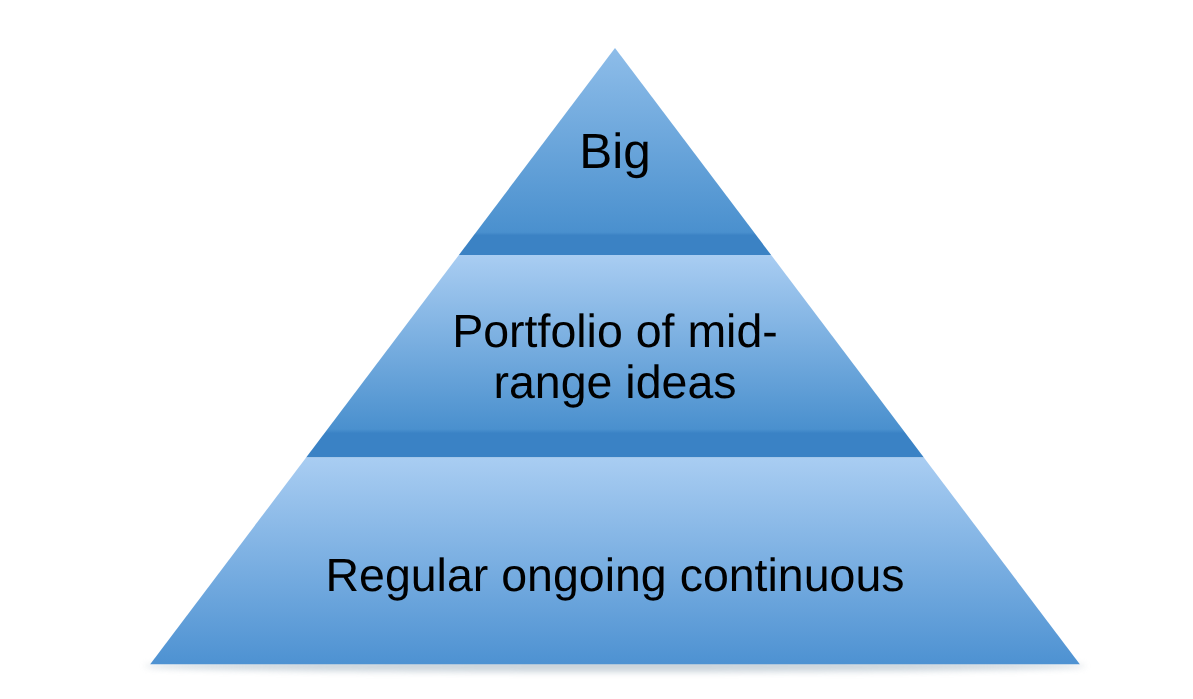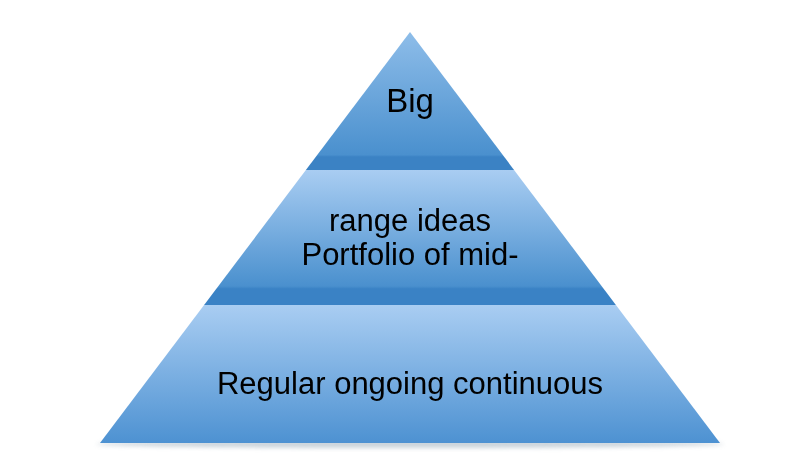--- a/index.html
+++ b/index.html
@@ -77,22 +77,22 @@
 
   <div class="base-shadow" style="background: rgb(159, 176, 189);"></div>
 
   <div class="pyramid">
 
     <div class="tier tier-1" style="--top: #8ebde9; --bottom: #4a90ce; --band: #3b82c4;">
       <div class="line">Big</div>
     </div>
 
     <div class="tier tier-2" style="--top: #a9cdf2; --bottom: #4a90ce; --band: #3a82c5;">
+      <div class="line">Portfolio of mid-</div>
       <div class="line">range ideas</div>
-      <div class="line">Portfolio of mid-</div>
     </div>
 
     <div class="tier tier-3" style="--top: #a9cdf2; --bottom: #4089cd; --band: #4089cd;">
       <div class="line">Regular ongoing continuous</div>
     </div>
 
   </div>
 </div>
 
 </body></html>

